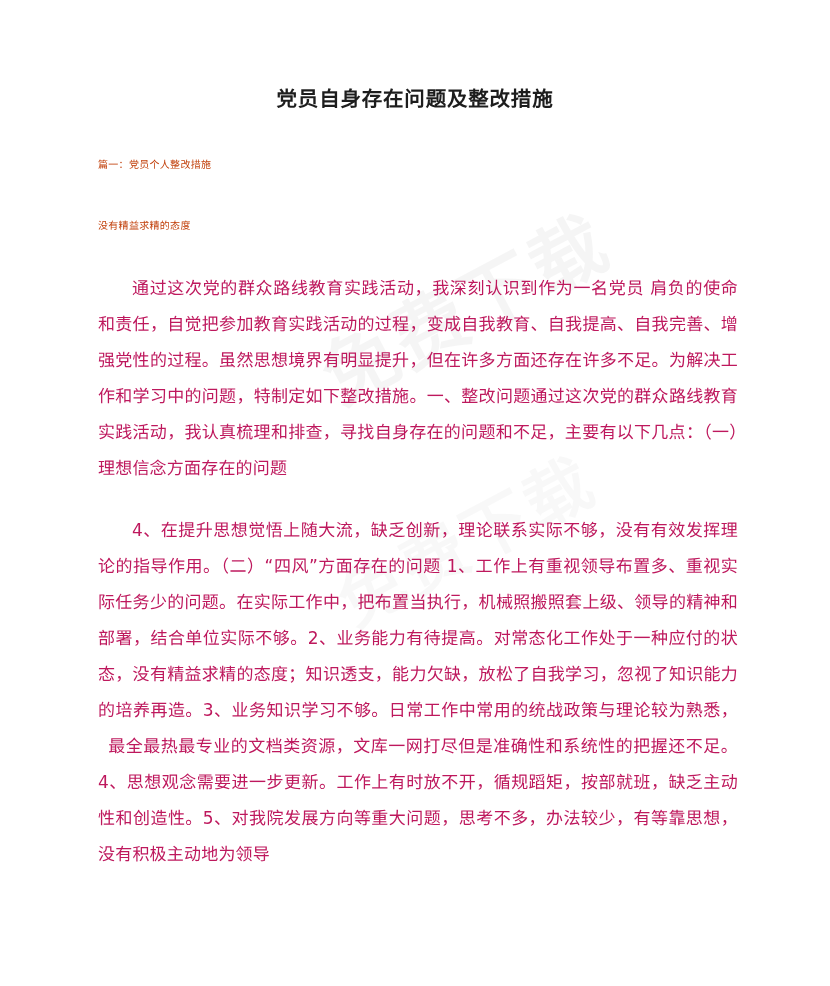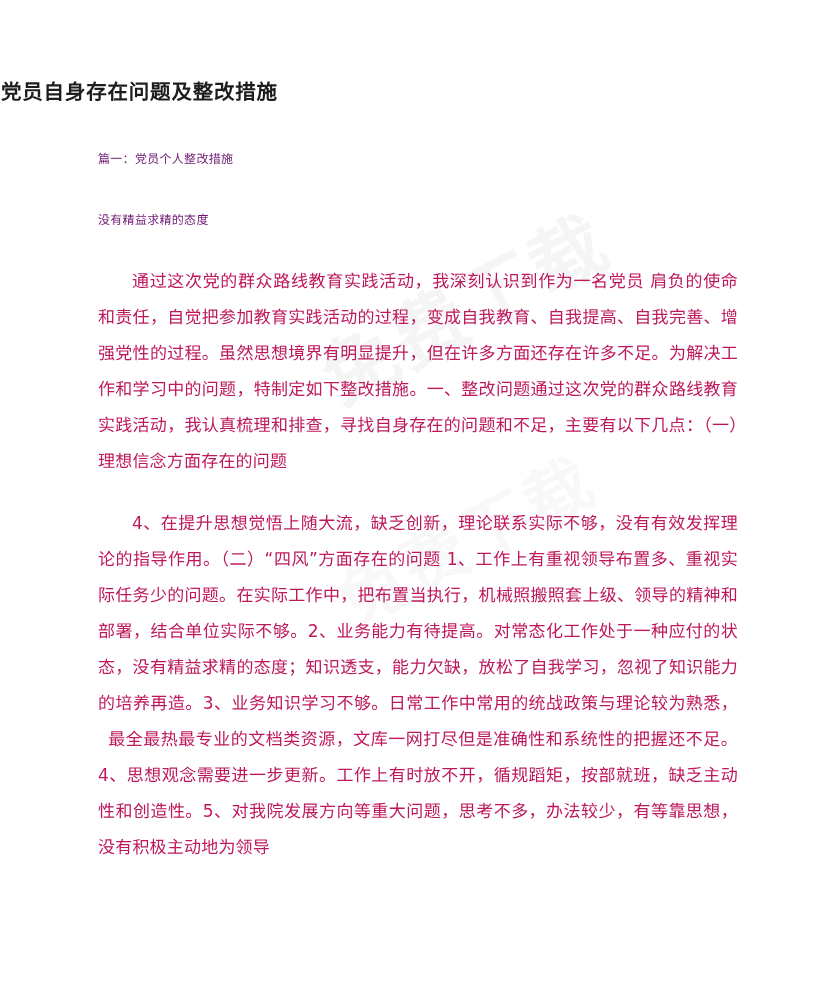--- a/index.html
+++ b/index.html
@@ -49,35 +49,36 @@
   #watermark .wm-b { left: 318px; top: 560px; opacity: 0.022; font-size: 66px; }
 
   
   #content {
     position: relative;
     z-index: 1;
     padding: 0;
   }
 
   .doc-title {
-    margin: 1px;
+    margin: 8px;
     padding: 78px 0 0 0;
+    text-align: center;
     font-size: 20.5px;
     font-weight: 700;
     color: #1d1d1d;
     letter-spacing: 0.8px;
     line-height: 1.3;
   }
 
   .sub-head {
     margin: 0;
     padding: 0;
     position: absolute;
-    font-size: 12px;
-    color: #701a75;
+    font-size: 10px;
+    color: #c2410c;
     line-height: 1.5;
     letter-spacing: 0.3px;
     white-space: nowrap;
   }
 
   .sub-head-1 { left: 98px; top: 149px; }
   .sub-head-2 { left: 98px; top: 210px; }
 
   .body-block {
     position: absolute;

